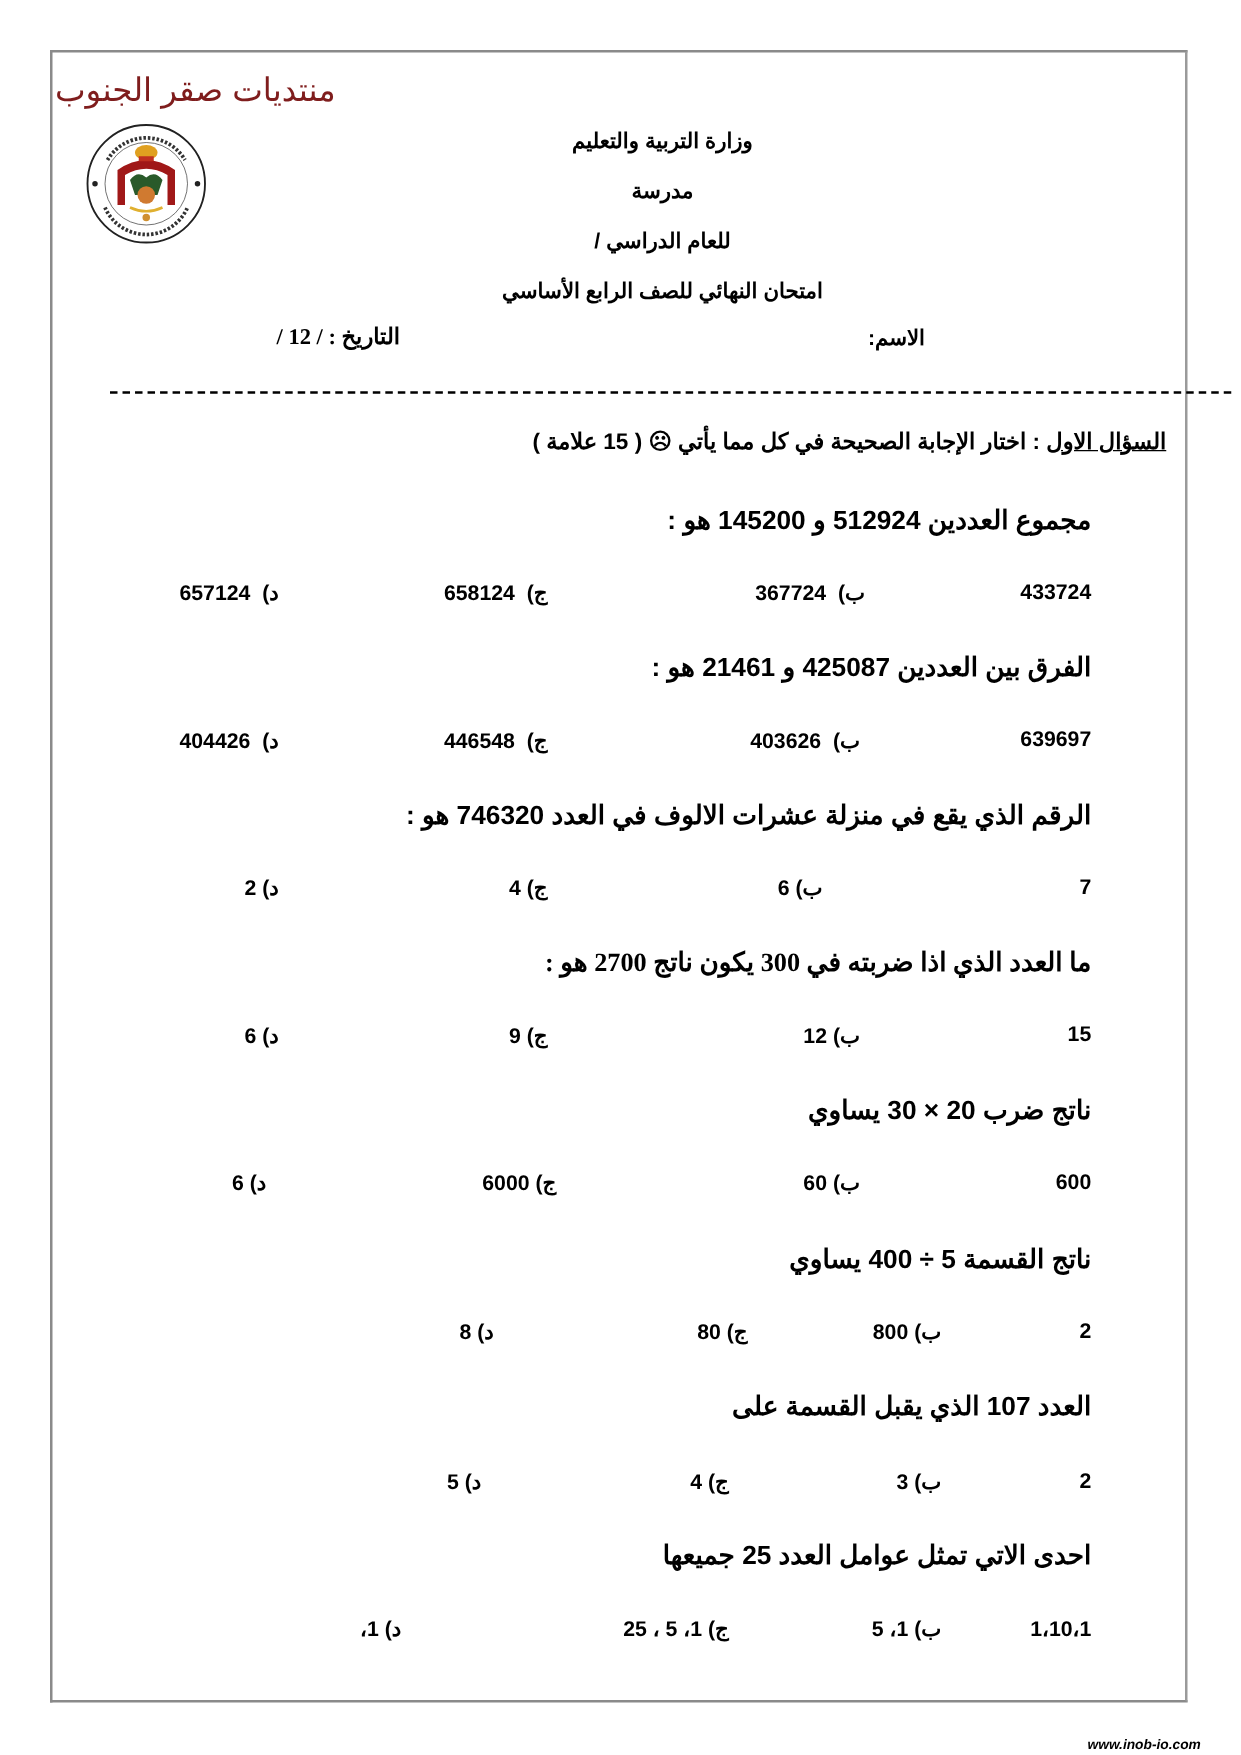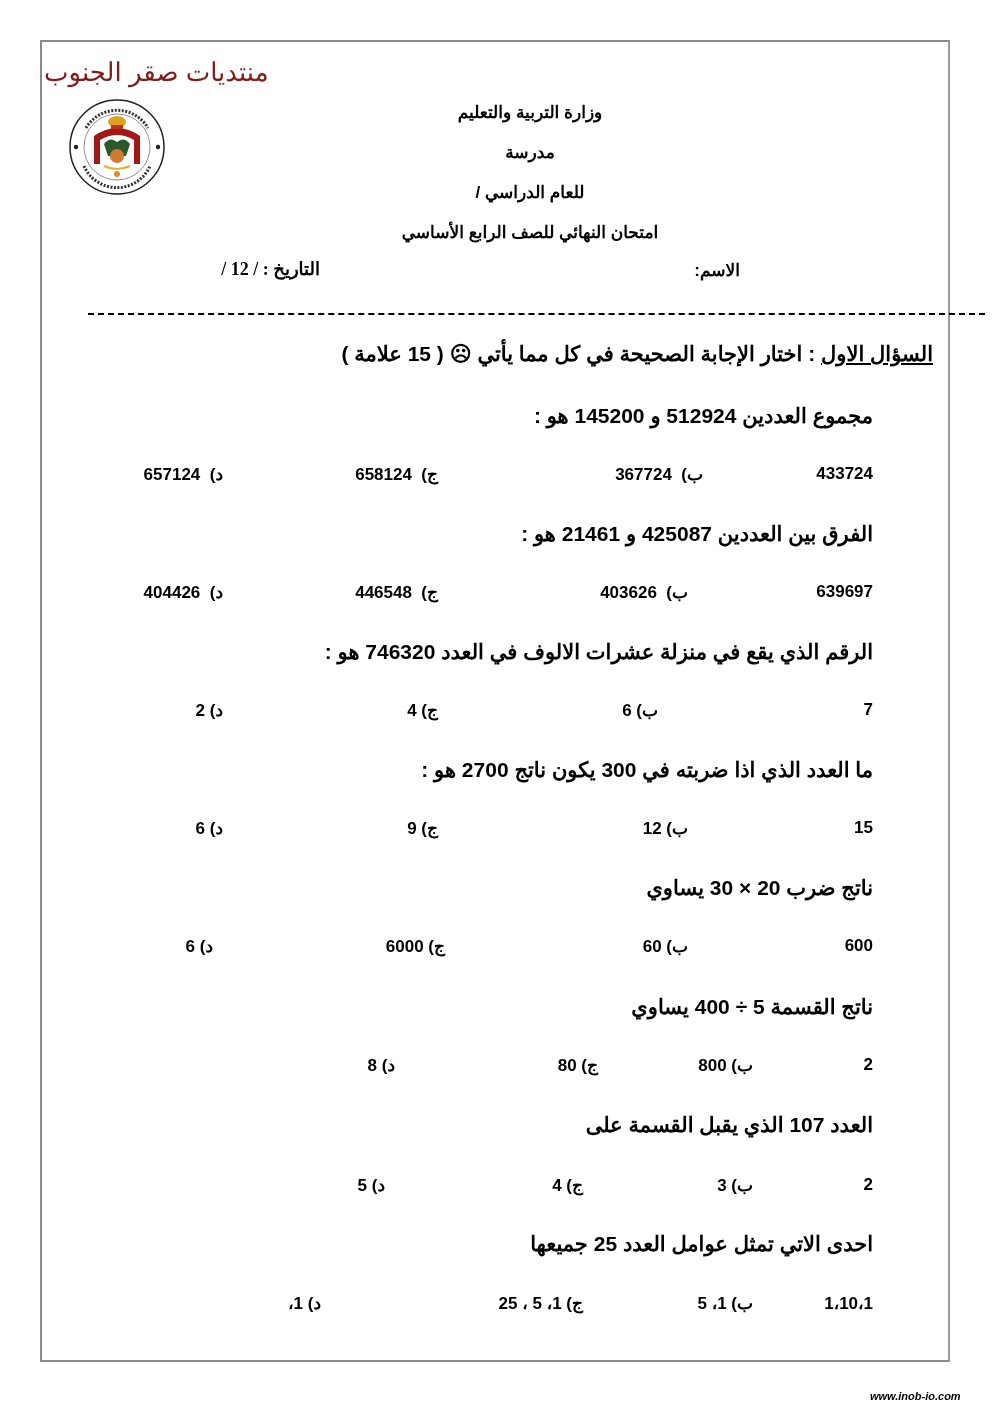--- a/index.html
+++ b/index.html
@@ -31,21 +31,21 @@
     .date-label {
       position: absolute; left: 160px; top: 258px; width: 160px; text-align: right;
       direction: rtl; font-family: "Liberation Serif", serif; font-weight: bold; font-size: 18px; white-space: nowrap;
     }
     .dash-line {
       position: absolute; left: 88px; top: 313px; width: 897px; height: 0;
       border-top: 2px dashed #000;
     }
     .section-title {
       position: absolute; right: 60px; top: 342px;
-      direction: rtl; font-family: "Liberation Sans", sans-serif; font-weight: bold; font-size: 21px; white-space: nowrap;
+      direction: rtl; font-family: "Liberation Sans", sans-serif; font-weight: bold; font-size: 18px; white-space: nowrap;
     }
     .section-title .u { text-decoration: underline; }
     .q {
       position: absolute; right: 120px; direction: rtl;
       font-family: "Liberation Sans", sans-serif; font-weight: bold; font-size: 21px; white-space: nowrap;
     }
     .opt {
       position: absolute; direction: rtl;
       font-family: "Liberation Sans", sans-serif; font-weight: bold; font-size: 17px; white-space: nowrap;
       text-align: right;
@@ -90,37 +90,37 @@
 <div class="date-label">التاريخ :  / 12 /</div>
 
 <div class="dash-line"></div>
 
 <div class="section-title">
   <span class="u">السؤال الاول</span><span> : اختار الإجابة الصحيحة في كل مما يأتي ☹ ( 15 علامة )</span>
 </div>
 
 <div class="q" style="top:404px;">مجموع العددين 512924 و 145200 هو :</div>
 <div class="opt" style="right:120px; top:464px;"><span>433724</span></div>
-<div class="opt" style="right:290px; top:464px;"><span>ب)</span>&nbsp;&nbsp;<span>367724</span></div>
+<div class="opt" style="right:301px; top:464px;"><span>ب)</span>&nbsp;&nbsp;<span>367724</span></div>
 <div class="opt" style="right:555px; top:464px;"><span>ج)</span>&nbsp;&nbsp;<span>658124</span></div>
 <div class="opt" style="right:770px; top:464px;"><span>د)</span>&nbsp;&nbsp;<span>657124</span></div>
 
 <div class="q" style="top:522px;">الفرق بين العددين 425087 و 21461 هو :</div>
 <div class="opt" style="right:120px; top:582px;"><span>639697</span></div>
 <div class="opt" style="right:305px; top:582px;"><span>ب)</span>&nbsp;&nbsp;<span>403626</span></div>
 <div class="opt" style="right:555px; top:582px;"><span>ج)</span>&nbsp;&nbsp;<span>446548</span></div>
 <div class="opt" style="right:770px; top:582px;"><span>د)</span>&nbsp;&nbsp;<span>404426</span></div>
 
 <div class="q" style="top:640px;">الرقم الذي يقع في منزلة عشرات الالوف في العدد 746320 هو :</div>
 <div class="opt" style="right:120px; top:700px;"><span>7</span></div>
 <div class="opt" style="right:335px; top:700px;"><span>ب)</span>&nbsp;<span>6</span></div>
 <div class="opt" style="right:555px; top:700px;"><span>ج)</span>&nbsp;<span>4</span></div>
 <div class="opt" style="right:770px; top:700px;"><span>د)</span>&nbsp;<span>2</span></div>
 
-<div class="q" style="top:758px;">ما العدد الذي اذا ضربته في 300 يكون ناتج 2700 هو :</div>
+<div class="q" style="top:758px;font-family:Liberation Serif, serif;">ما العدد الذي اذا ضربته في 300 يكون ناتج 2700 هو :</div>
 <div class="opt" style="right:120px; top:818px;"><span>15</span></div>
 <div class="opt" style="right:305px; top:818px;"><span>ب)</span>&nbsp;<span>12</span></div>
 <div class="opt" style="right:555px; top:818px;"><span>ج)</span>&nbsp;<span>9</span></div>
 <div class="opt" style="right:770px; top:818px;"><span>د)</span>&nbsp;<span>6</span></div>
 
 <div class="q" style="top:876px;">ناتج ضرب 20 × 30 يساوي</div>
 <div class="opt" style="right:120px; top:936px;"><span>600</span></div>
 <div class="opt" style="right:305px; top:936px;"><span>ب)</span>&nbsp;<span>60</span></div>
 <div class="opt" style="right:548px; top:936px;"><span>ج)</span>&nbsp;<span>6000</span></div>
 <div class="opt" style="right:780px; top:936px;"><span>د)</span>&nbsp;<span>6</span></div>

